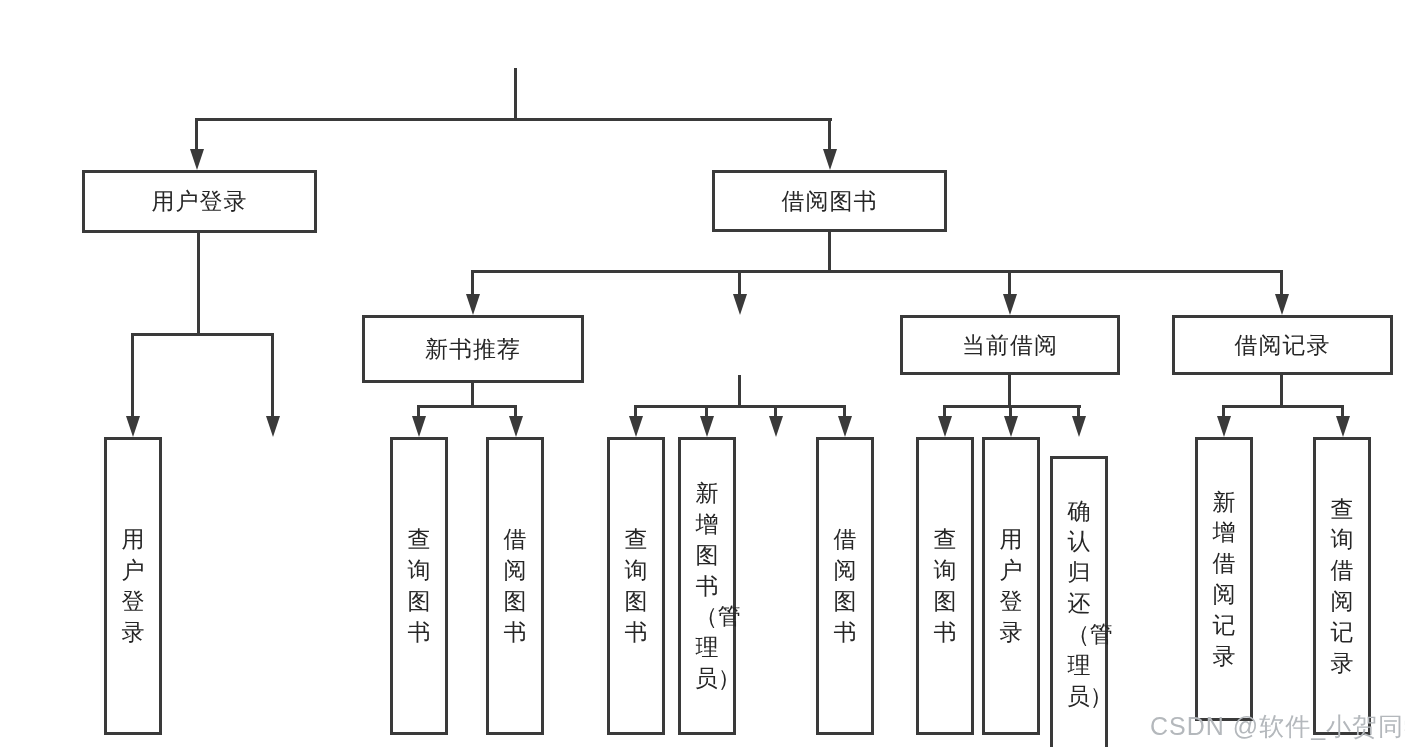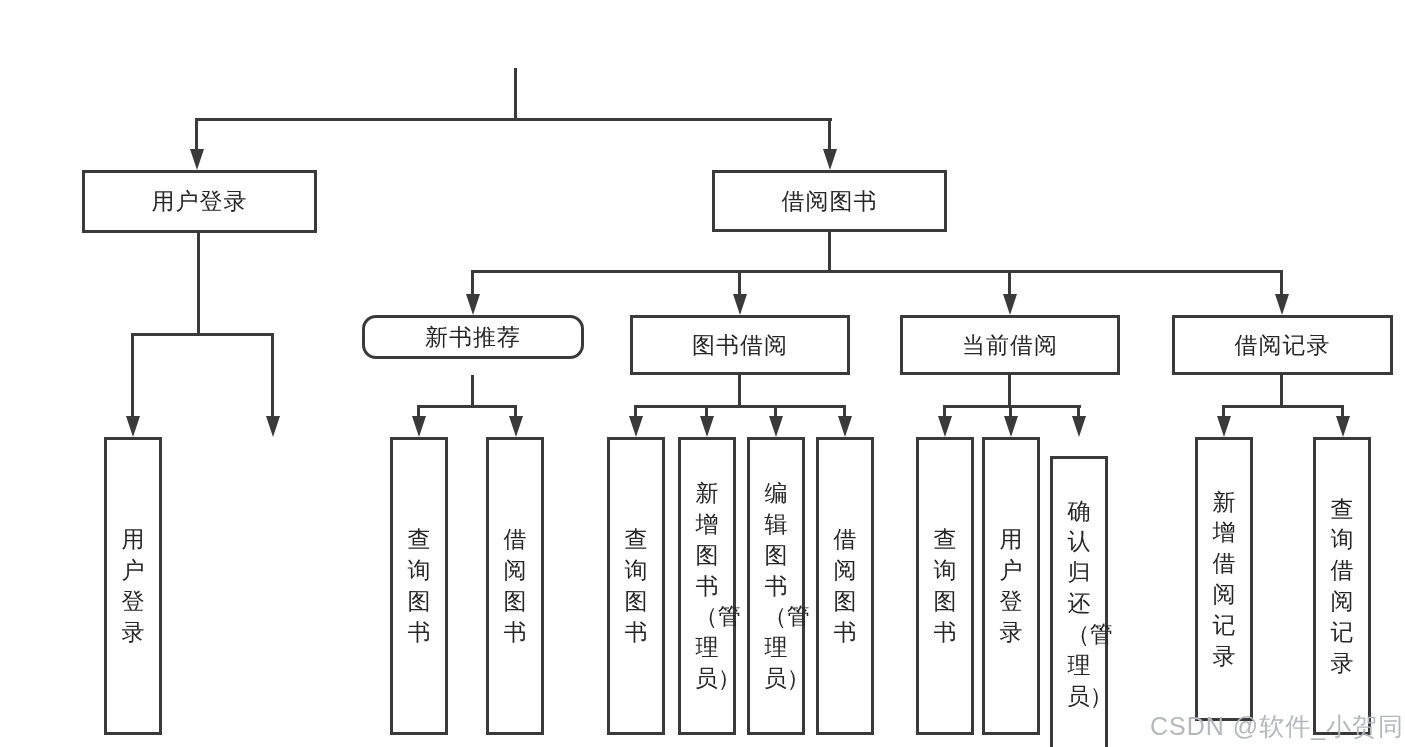--- a/index.html
+++ b/index.html
@@ -81,25 +81,22 @@
   <div class="hline" style="left:471px;top:270px;width:812px;"></div>
   <div class="vline" style="left:471px;top:270px;height:26px;"></div>
   <div class="arrow" style="left:466px;top:294px;"></div>
   <div class="vline" style="left:738px;top:270px;height:26px;"></div>
   <div class="arrow" style="left:733px;top:294px;"></div>
   <div class="vline" style="left:1008px;top:270px;height:26px;"></div>
   <div class="arrow" style="left:1003px;top:294px;"></div>
   <div class="vline" style="left:1280px;top:270px;height:26px;"></div>
   <div class="arrow" style="left:1275px;top:294px;"></div>
 
-  <div class="box" style="left:362px;top:315px;width:222px;height:44px;border-radius:14px;">
+  <div class="box" style="left:362px;top:315px;width:222px;height:68px;">
     <span>新书推荐</span>
-  </div>
-  <div class="box" style="left:630px;top:315px;width:220px;height:60px;">
-    <span>图书借阅</span>
   </div>
   <div class="box" style="left:900px;top:315px;width:220px;height:60px;">
     <span>当前借阅</span>
   </div>
   <div class="box" style="left:1172px;top:315px;width:221px;height:60px;">
     <span>借阅记录</span>
   </div>
 
   <div class="vline" style="left:471px;top:375px;height:33px;"></div>
   <div class="hline" style="left:417px;top:405px;width:100px;"></div>
@@ -145,23 +142,20 @@
   <div class="box leaf" style="left:486px;top:437px;width:58px;height:298px;">
     <span class="vtext">借阅图书</span>
   </div>
 
   <div class="box leaf" style="left:607px;top:437px;width:58px;height:298px;">
     <span class="vtext">查询图书</span>
   </div>
   <div class="box leaf" style="left:678px;top:437px;width:58px;height:298px;">
     <span class="vtext">新增图书（管理员）</span>
   </div>
-  <div class="box leaf" style="left:747px;top:437px;width:58px;height:298px;">
-    <span class="vtext">编辑图书（管理员）</span>
-  </div>
   <div class="box leaf" style="left:816px;top:437px;width:58px;height:298px;">
     <span class="vtext">借阅图书</span>
   </div>
 
   <div class="box leaf" style="left:916px;top:437px;width:58px;height:298px;">
     <span class="vtext">查询图书</span>
   </div>
   <div class="box leaf" style="left:982px;top:437px;width:58px;height:298px;">
     <span class="vtext">用户登录</span>
   </div>

